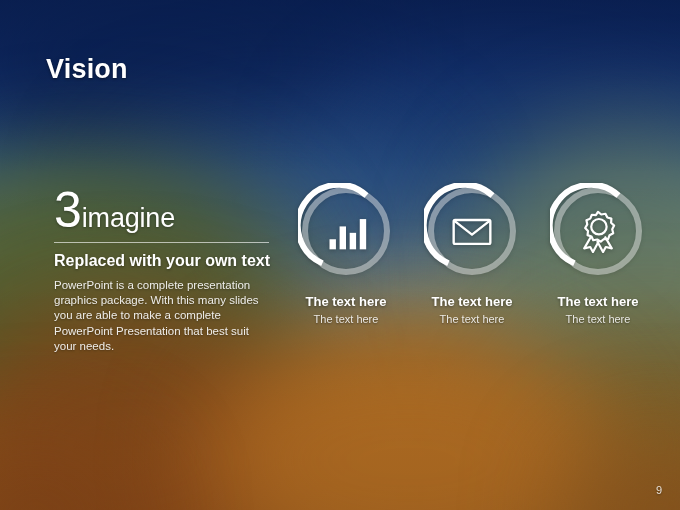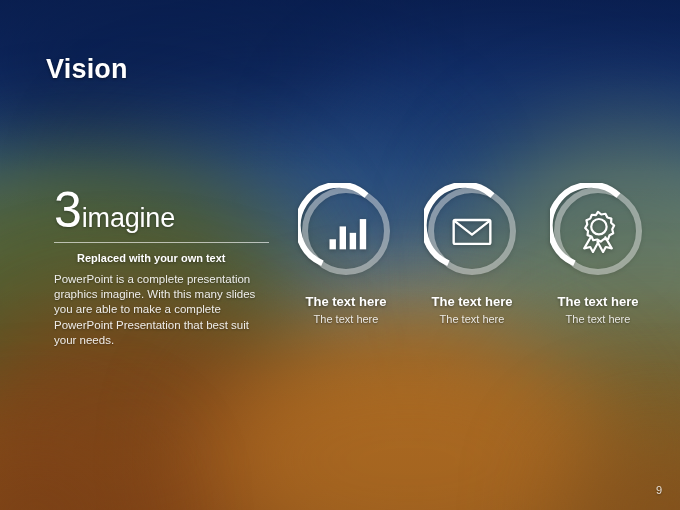--- a/index.html
+++ b/index.html
@@ -62,24 +62,23 @@
   }
   .headline .num{font-size:50px;font-weight:300;vertical-align:baseline;}
   .headline .word{font-size:27px;font-weight:400;letter-spacing:-0.2px;}
   .rule{
     margin-top:7px;
     height:1px;width:215px;
     background:rgba(255,255,255,0.62);
   }
   .subhead{
     margin-top:9px;
-    font-size:11px;font-weight:bold;color:#ffffff;
+    font-size:16px;font-weight:bold;color:#ffffff;
     text-shadow:0 1px 3px rgba(0,0,0,0.4);
     white-space:nowrap;
-    margin-left:23px;
   }
   .body-copy{
     margin-top:8px;
     font-size:11.5px;line-height:1.32;
     color:rgba(255,255,255,0.9);
     text-shadow:0 1px 2px rgba(0,0,0,0.35);
     width:214px;
   }
 
   
@@ -128,21 +127,21 @@
   <div class="bg-layer bg-veil"></div>
 
   <div id="title">Vision</div>
 
   <div id="left-block">
     <div class="headline">
       <span class="num">3</span><span class="word">imagine</span>
     </div>
     <div class="rule"></div>
     <div class="subhead">Replaced with your own text</div>
-    <div class="body-copy">PowerPoint is a complete presentation graphics imagine. With this many slides you are able to make a complete PowerPoint Presentation that best suit your needs.</div>
+    <div class="body-copy">PowerPoint is a complete presentation graphics package. With this many slides you are able to make a complete PowerPoint Presentation that best suit your needs.</div>
   </div>
 
   <div id="icons">
 
     <div class="icon-col">
       <div class="ring-wrap">
         <svg viewBox="0 0 96 96">
           <circle cx="48" cy="48" r="41" fill="none" stroke="rgba(255,255,255,0.42)" stroke-width="6"></circle>
           <path d="M 68.5 12.5 A 41 41 0 1 0 24.4 80.3" fill="none" stroke="#ffffff" stroke-width="6" stroke-linecap="butt"></path>
         </svg>

